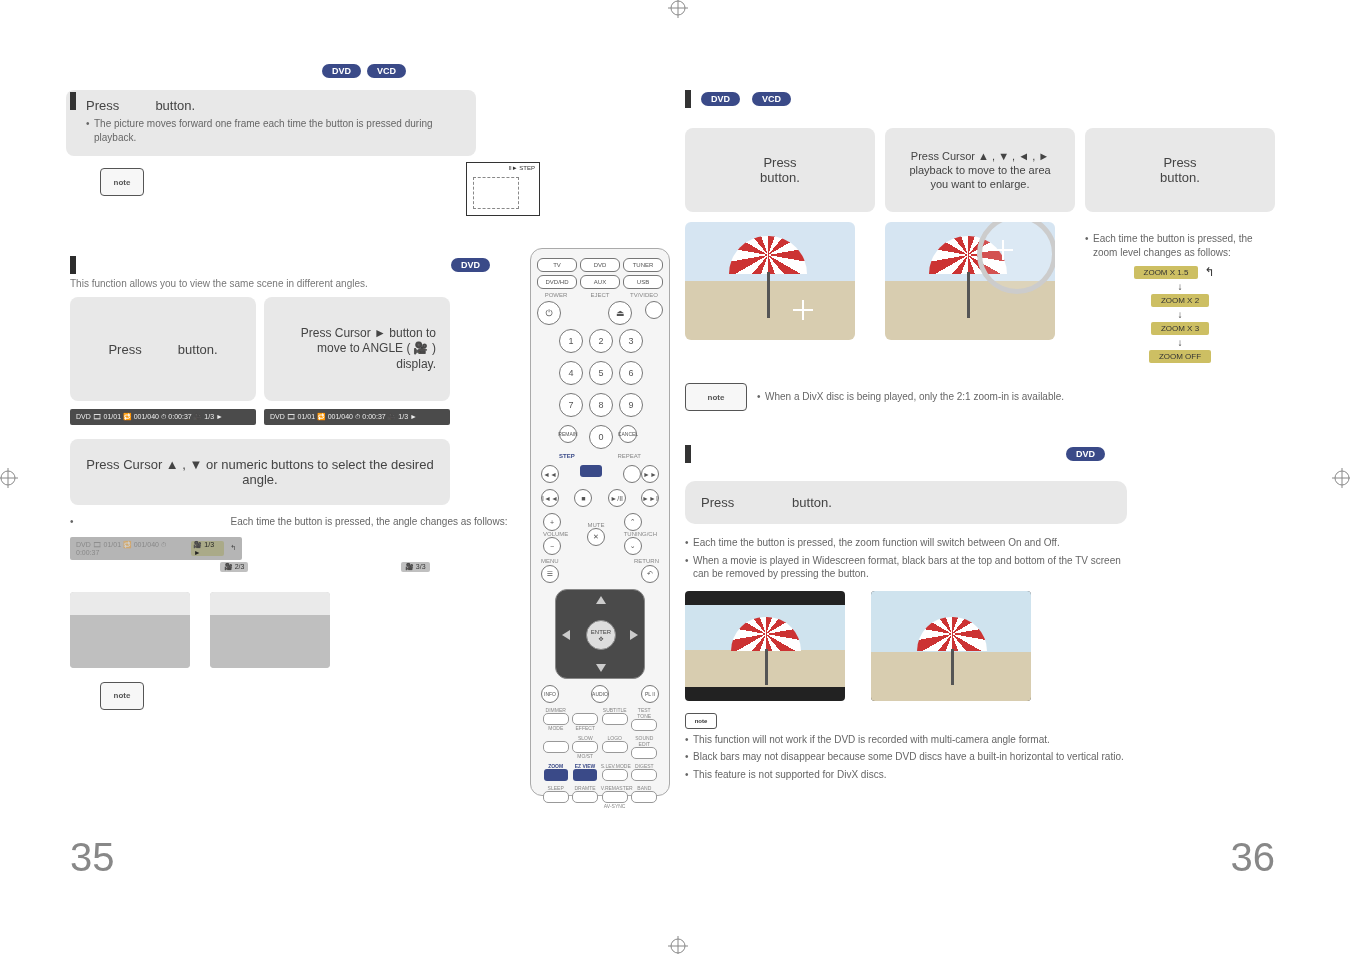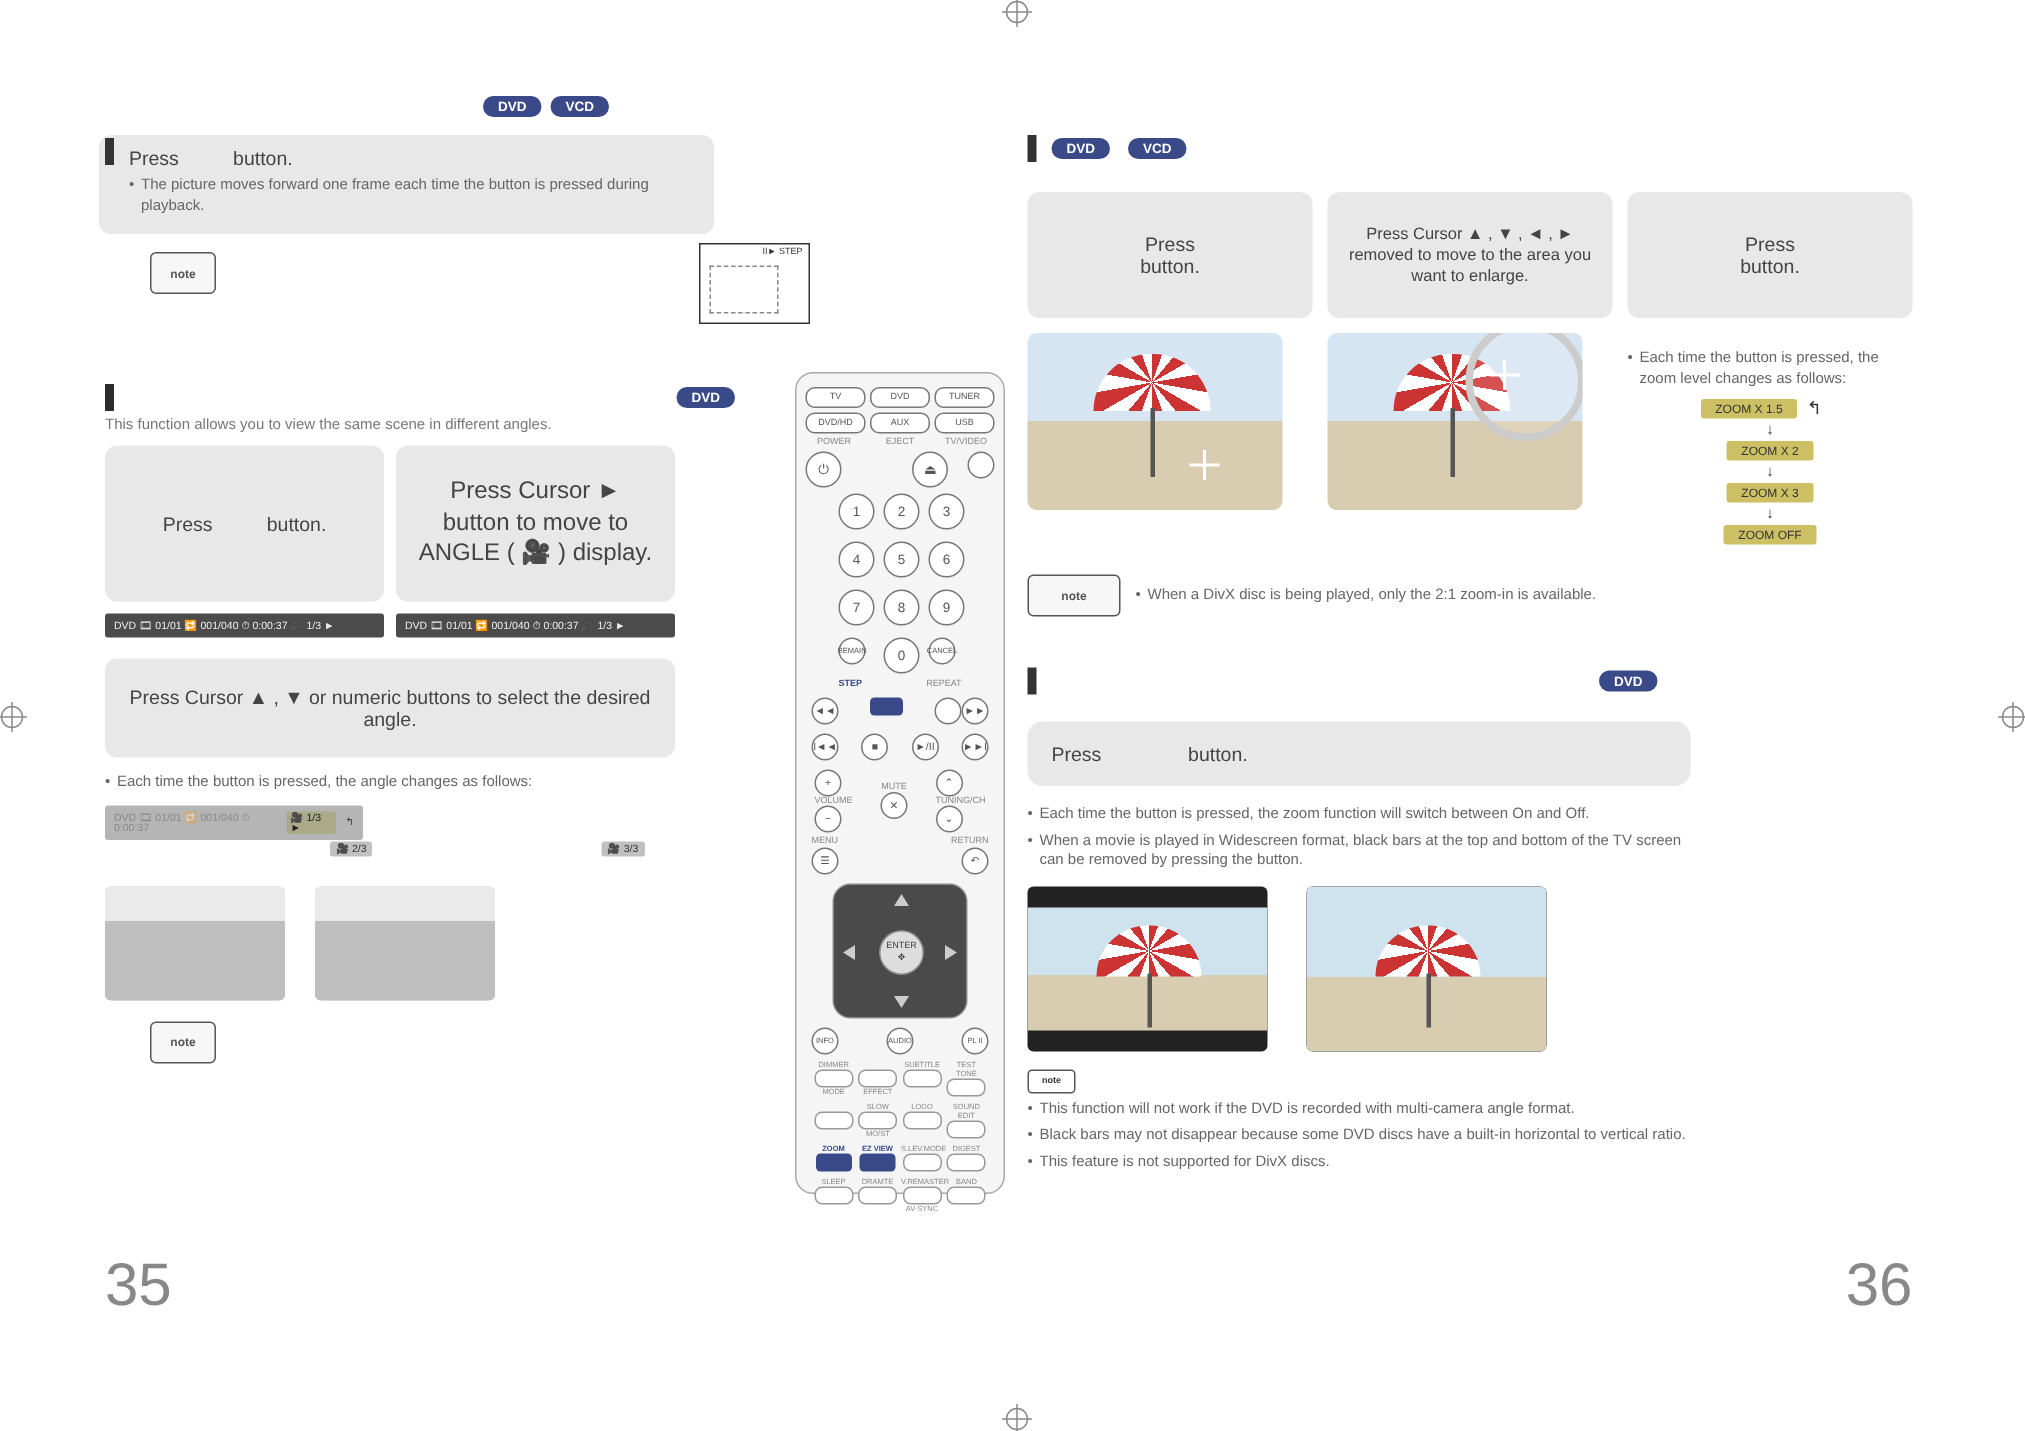--- a/index.html
+++ b/index.html
@@ -274,33 +274,33 @@
             <span>&nbsp;&nbsp;&nbsp;&nbsp;&nbsp;&nbsp;&nbsp;&nbsp;</span>
             <span>button.</span>
           </div>
         </div>
         <div class="dark-strip">
           <span>DVD  🎞 01/01  🔁 001/040  ⏱ 0:00:37  🎥 1/3  ►</span>
         </div>
       </div>
       <div class="col">
         <div class="grey-box">
-          <div class="press-line" style="font-size:16px; line-height:1.3;">Press Cursor ► button to move to ANGLE ( 🎥 ) display.</div>
+          <div class="press-line" style="font-size:12px; line-height:1.3;text-align:right;">Press Cursor ► button to move to ANGLE ( 🎥 ) display.</div>
         </div>
         <div class="dark-strip">
           <span>DVD  🎞 01/01  🔁 001/040  ⏱ 0:00:37  🎥 1/3  ►</span>
         </div>
       </div>
     </div>
 
     <div class="numeric-box" style="width:352px;">
       <div class="press-line">Press Cursor ▲ , ▼ or numeric buttons to select the desired angle.</div>
     </div>
 
-    <div class="bullet" style="margin-top:10px;">Each time the button is pressed, the angle changes as follows:</div>
+    <div class="bullet" style="margin-top:10px;text-align:center;">Each time the button is pressed, the angle changes as follows:</div>
 
     <div class="angle-rows">
       <div class="dark-strip light">
         <span style="opacity:.4;">DVD 🎞 01/01 🔁 001/040 ⏱ 0:00:37</span>
         <span class="chip">🎥 1/3  ►</span>
         <span class="arrow-r">↰</span>
       </div>
       <div class="angle-sub">
           <span>🎥 2/3</span>
         </div>
@@ -517,21 +517,21 @@
         </div>
       </div>
       <div class="beach b1">
         <div class="umbrella"></div>
           <div class="pole"></div>
           <div class="cross"></div>
       </div>
     </div>
     <div class="col">
       <div class="grey-box">
-        <div class="press-line" style="font-size:11px; line-height:1.3;">Press Cursor ▲ , ▼ , ◄ , ► removed to move to the area you want to enlarge.</div>
+        <div class="press-line" style="font-size:11px; line-height:1.3;">Press Cursor ▲ , ▼ , ◄ , ► playback to move to the area you want to enlarge.</div>
       </div>
       <div class="beach b2">
         <div class="umbrella"></div>
           <div class="pole"></div>
           <div class="cross"></div>
           <div class="mag"></div>
       </div>
     </div>
     <div class="col">
       <div class="grey-box">

